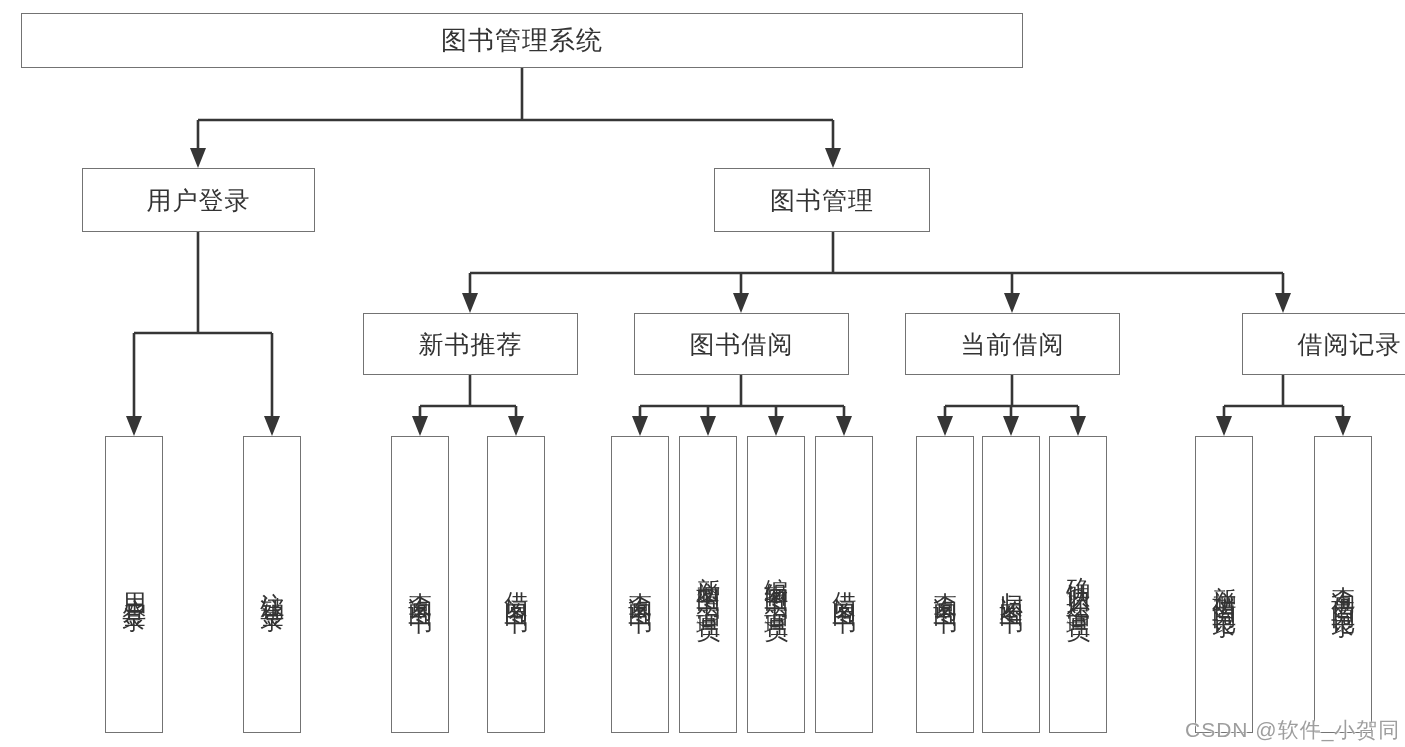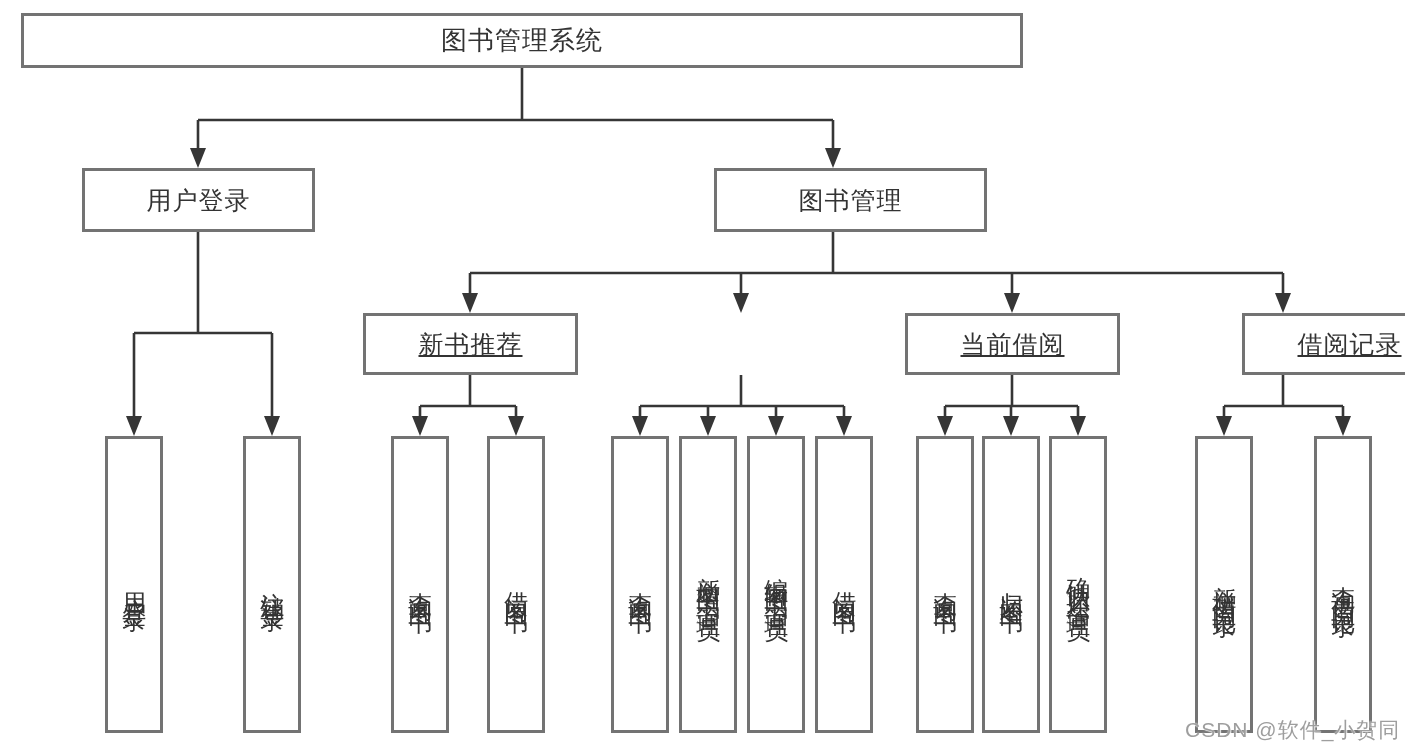--- a/index.html
+++ b/index.html
@@ -3,27 +3,27 @@
 <meta charset="utf-8">
 <style>
   html,body{margin:0;padding:0;background:#ffffff;}
   .canvas{
     position:relative;width:1405px;height:747px;background:#ffffff;
     font-family:"Liberation Sans",sans-serif;color:#333333;overflow:hidden;
   }
   .wires{position:absolute;left:0;top:0;width:1405px;height:747px;}
   .box{
     position:absolute;box-sizing:border-box;background:#ffffff;
-    border:3px solid #737373;display:flex;align-items:center;justify-content:center;
+    border:1px solid #737373;display:flex;align-items:center;justify-content:center;
     font-size:25px;letter-spacing:1px;white-space:nowrap;z-index:2;
   }
   .root{left:21px;top:13px;width:1002px;height:55px;font-size:26px;}
   .l2a{left:82px;top:168px;width:233px;height:64px;}
-  .l2b{left:714px;top:168px;width:273px;height:64px;}
-  .l3{top:313px;width:215px;height:62px;text-decoration:underline;}
+  .l2b{left:714px;top:168px;width:216px;height:64px;}
+  .l3{top:313px;width:215px;height:62px;}
   .l3a{left:363px;} .l3b{left:634px;} .l3c{left:905px;text-align:center;} .l3d{left:1242px;}
   .leaf{top:436px;width:58px;height:297px;}
   .leaf span{
     writing-mode:vertical-rl;text-orientation:mixed;
     font-size:24px;letter-spacing:6px;line-height:1.1;
   }
   .p1{left:105px;} .p2{left:243px;}
   .p3{left:391px;} .p4{left:487px;}
   .p5{left:611px;} .p6{left:679px;} .p7{left:747px;} .p8{left:815px;}
   .p9{left:916px;} .p10{left:982px;} .p11{left:1049px;}
@@ -62,20 +62,23 @@
 
   <div class="box l2a">
     <span>用户登录</span>
   </div>
   <div class="box l2b">
     <span>图书管理</span>
   </div>
 
   <div class="box l3 l3a">
     <span>新书推荐</span>
+  </div>
+  <div class="box l3 l3b">
+    <span>图书借阅</span>
   </div>
   <div class="box l3 l3c">
     <span>当前借阅</span>
   </div>
   <div class="box l3 l3d">
     <span>借阅记录</span>
   </div>
 
   <div class="box leaf p1">
     <span>用户登录</span>

